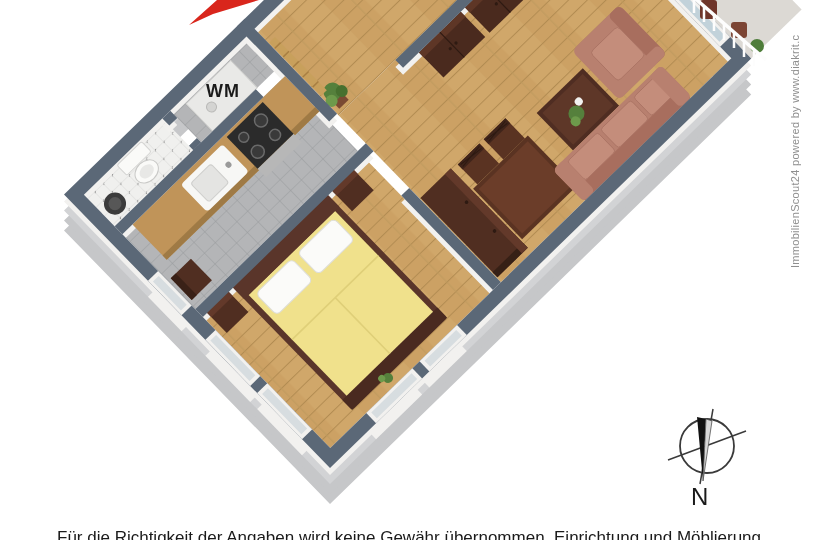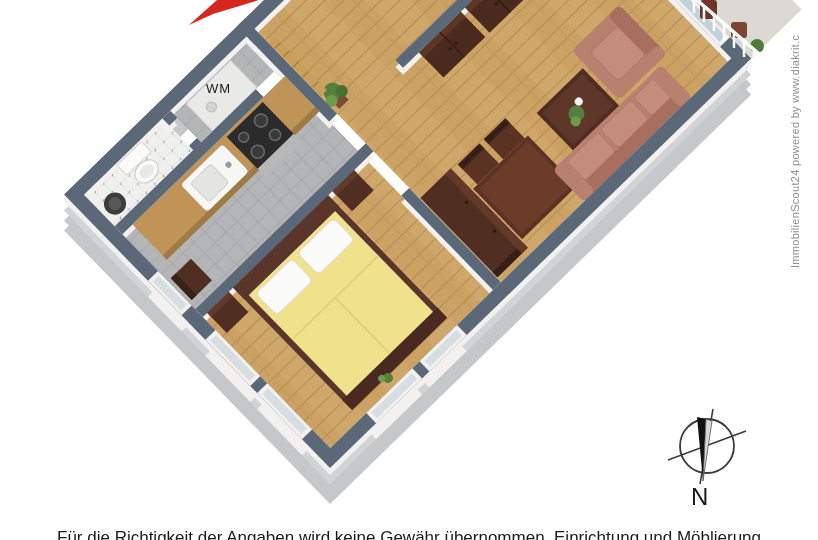--- a/index.html
+++ b/index.html
@@ -12,21 +12,21 @@
   }
   html,body{margin:0;padding:0;background:#ffffff;}
   #stage{position:relative;width:818px;height:540px;overflow:hidden;background:#ffffff;
          font-family:"Liberation Sans", sans-serif;}
   #planSvg{position:absolute;left:0;top:0;}
   .f-slate{fill:var(--c-wall-top);}
   .f-white{fill:var(--c-wall-face);}
   .f-gray{fill:var(--c-outer-wall);}
   .f-gray-l{fill:var(--c-outer-wall-light);}
   .overlay{position:absolute;color:var(--c-text);}
-  #wm-label{left:206px;top:81px;font-size:13px;font-weight:400;letter-spacing:1px;}
+  #wm-label{left:206px;top:81px;font-size:18px;font-weight:700;letter-spacing:1px;}
   #north-label{left:691px;top:483px;font-size:24px;font-weight:400;}
   #watermark{left:789px;top:268px;transform:rotate(-90deg);transform-origin:0 0;
              white-space:nowrap;font-size:11px;color:var(--c-watermark);letter-spacing:0.3px;width:300px;}
   #disclaimer{left:0;top:528px;width:818px;text-align:center;font-size:17px;
               color:var(--c-text);white-space:nowrap;}
 </style>
 </head>
 <body>
 
 <div id="stage">

